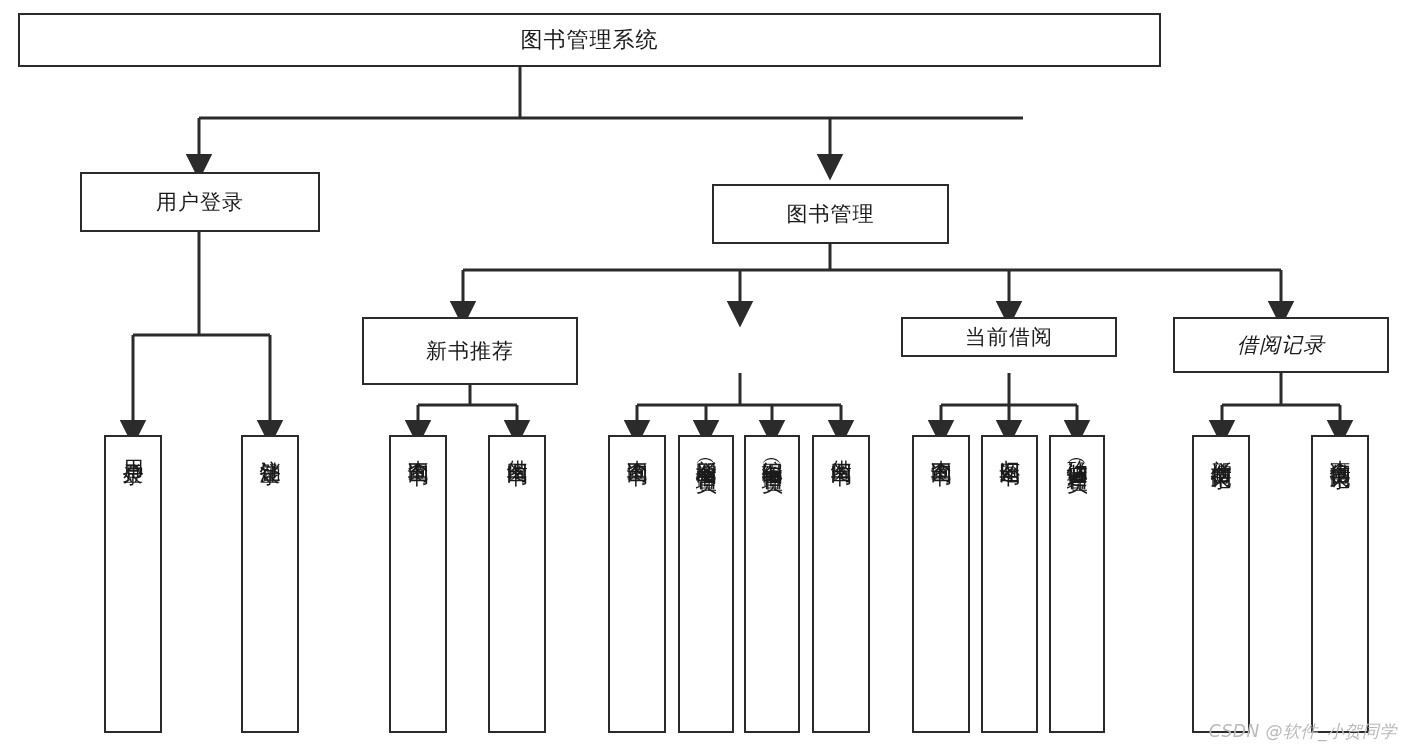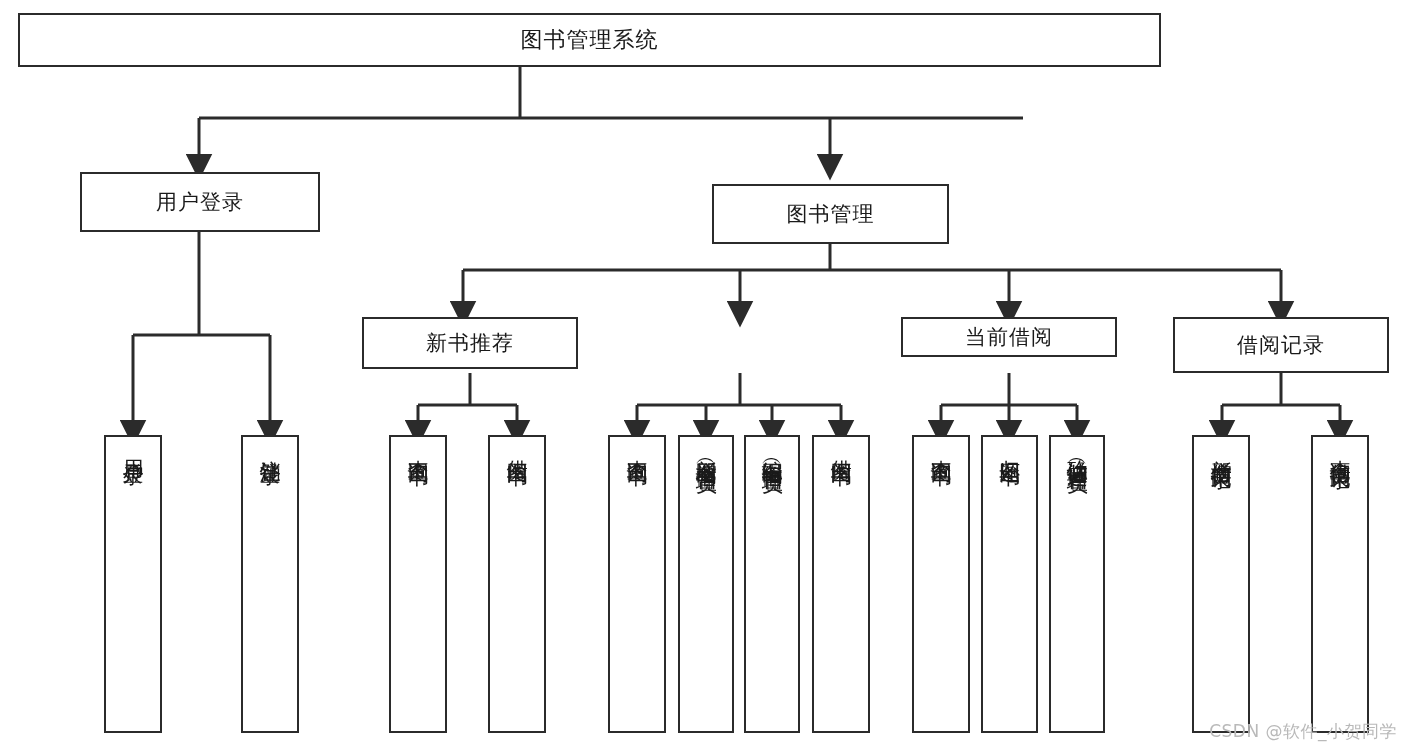--- a/index.html
+++ b/index.html
@@ -63,20 +63,21 @@
   }
   #watermark {
     position: absolute;
     right: 8px;
     bottom: 4px;
     font-size: 17px;
     color: #b9b9b9;
     letter-spacing: 0.5px;
     z-index: 5;
     white-space: nowrap;
+    font-style: italic;
   }
 </style>
 </head>
 <body>
 
 <div id="canvas">
 
   <svg id="edges" viewBox="0 0 1405 747" xmlns="http://www.w3.org/2000/svg">
     <defs>
       <marker id="arrow" markerWidth="9" markerHeight="9" refX="1.5" refY="4.5" orient="auto" markerUnits="strokeWidth">
@@ -131,27 +132,27 @@
     <span class="label">图书管理系统</span>
   </div>
 
   <div class="node" style="left:80px; top:172px; width:240px; height:60px;">
     <span class="label">用户登录</span>
   </div>
   <div class="node" style="left:712px; top:172px; width:237px; height:60px;margin-top:12px;">
     <span class="label">图书管理</span>
   </div>
 
-  <div class="node" style="left:362px; top:317px; width:216px; height:52px;">
+  <div class="node" style="left:362px; top:317px; width:216px; height:68px;">
     <span class="label">新书推荐</span>
   </div>
   <div class="node" style="left:901px; top:317px; width:216px; height:40px;">
     <span class="label">当前借阅</span>
   </div>
-  <div class="node" style="left:1173px; top:317px; width:216px; height:56px;">
+  <div class="node" style="left:1173px; top:317px; width:216px; height:56px;font-style:italic;">
     <span class="label">借阅记录</span>
   </div>
 
   <div class="node leaf" style="left:104px; top:435px; width:58px; height:298px;">
     <span class="label">用户登录</span>
   </div>
   <div class="node leaf" style="left:241px; top:435px; width:58px; height:298px;">
     <span class="label">注销登录</span>
   </div>
 

